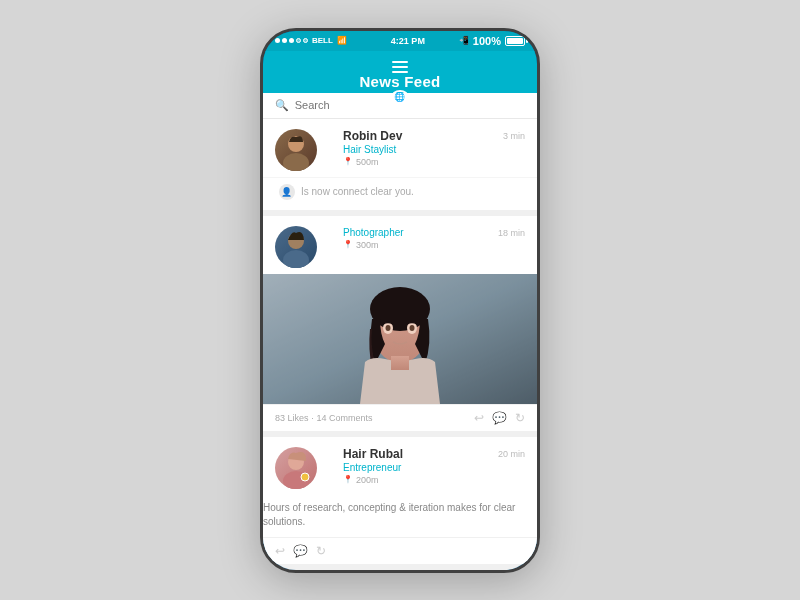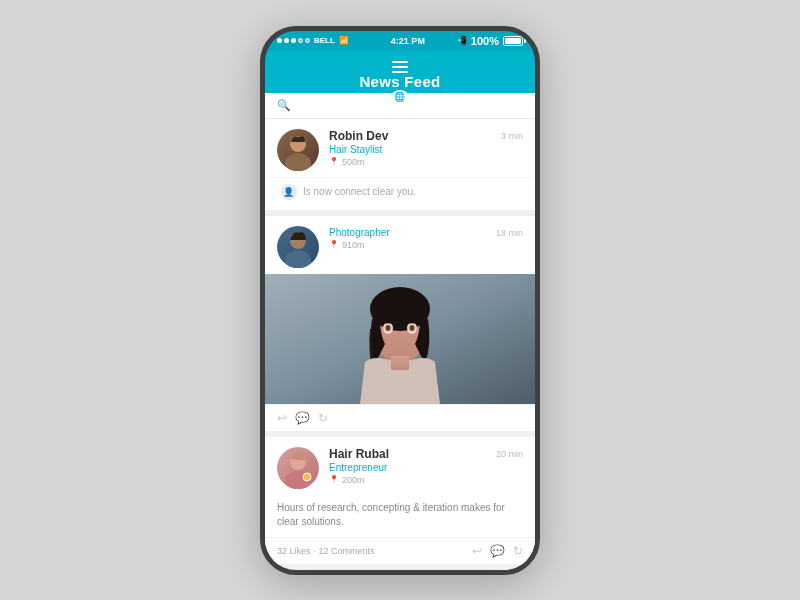--- a/index.html
+++ b/index.html
@@ -12,21 +12,21 @@
       height: 600px;
       font-family: -apple-system, 'Helvetica Neue', Arial, sans-serif;
     }
 
     .phone-wrapper {
       width: 280px;
       background: #0369a1;
       border-radius: 36px;
       overflow: hidden;
       box-shadow: 0 8px 40px rgba(0,0,0,0.25);
-      border: 5px solid #404040;
+      border: 3px solid #404040;
     }
 
     
     .status-bar {
       background: #00a8bf;
       display: flex;
       justify-content: space-between;
       align-items: center;
       padding: 4px 12px;
       height: 20px;
@@ -121,21 +121,21 @@
 
     .feed-card {
       background: white;
       margin-bottom: 6px;
     }
 
     .card-header {
       display: flex;
       align-items: flex-start;
       padding: 10px 12px 6px;
-      gap: 10px;
+      gap: 26px;
     }
 
     .avatar {
       width: 42px; height: 42px; border-radius: 50%;
       overflow: hidden; flex-shrink: 0;
       background: #ccc;
       display: flex; align-items: center; justify-content: center;
     }
 
     
@@ -203,21 +203,21 @@
       flex: 1; font-size: 9px; color: #aaa;
     }
     .action-icons {
       display: flex; gap: 8px;
     }
     .action-icon {
       font-size: 12px; color: #ccc; cursor: pointer;
     }
 
     .card-body-text {
-      padding: 6px 12px 8px;
+      padding: 6px 0 8px;
       font-size: 10px; color: #888; line-height: 1.4;
     }
   </style>
 </head>
 <body>
 
 <div class="phone-wrapper">
 
   <div class="status-bar">
     <div class="status-left">
@@ -246,20 +246,21 @@
       <div class="hamburger-line"></div>
       <div class="hamburger-line"></div>
       <div class="hamburger-line"></div>
     </div>
     <span class="header-title">News Feed</span>
     <div class="globe-icon">🌐</div>
   </div>
 
   <div class="search-bar">
     <span class="search-icon-sm">🔍</span>
+    <input class="search-input" type="text" placeholder="Search" style="">
   </div>
 
   <div class="feed">
 
     <div class="feed-card">
       <div class="card-header">
         <div class="avatar avatar-robin">
           <svg width="42" height="42" viewBox="0 0 42 42">
             <circle cx="21" cy="15" r="8" fill="#c8956c"></circle>
             <ellipse cx="21" cy="34" rx="13" ry="10" fill="#8a6a4a"></ellipse>
@@ -288,21 +289,21 @@
           <svg width="42" height="42" viewBox="0 0 42 42">
             <circle cx="21" cy="15" r="8" fill="#a08060"></circle>
             <ellipse cx="21" cy="34" rx="13" ry="10" fill="#4a6a8a"></ellipse>
             <path d="M13 14 Q17 4 21 7 Q28 3 29 14" fill="#2a2010"></path>
           </svg>
         </div>
         <div class="card-user-info">
           <div class="card-user-role">Photographer</div>
           <div class="card-distance">
             <span class="pin-icon">📍</span>
-            <span>910m</span>
+            <span>300m</span>
           </div>
         </div>
         <div class="card-time">18 min</div>
       </div>
 
       <div class="card-image">
         <svg width="280" height="130" viewBox="0 0 280 130" xmlns="http://www.w3.org/2000/svg">
           <defs>
             <linearGradient id="bgGrad" x1="0%" y1="0%" x2="100%" y2="100%">
               <stop offset="0%" style="stop-color:#b0bec5"></stop>
@@ -333,20 +334,25 @@
           <ellipse cx="152" cy="54" rx="5" ry="6" fill="#f0d0c0"></ellipse>
           <ellipse cx="128" cy="54" rx="2.5" ry="3" fill="#604030"></ellipse>
           <ellipse cx="152" cy="54" rx="2.5" ry="3" fill="#604030"></ellipse>
           <path d="M133 68 Q140 72 147 68" stroke="#c09080" stroke-width="1.5" fill="none"></path>
 
           <path d="M123 50 Q128 47 133 50" stroke="#1a1010" stroke-width="1.5" fill="none"></path>
           <path d="M147 50 Q152 47 157 50" stroke="#1a1010" stroke-width="1.5" fill="none"></path>
         </svg>
       </div>
       <div class="card-actions">
+        <span class="card-stats">
+          <span>83 Likes</span>
+          <span> · </span>
+          <span>14 Comments</span>
+        </span>
         <div class="action-icons">
           <span class="action-icon">↩</span>
           <span class="action-icon">💬</span>
           <span class="action-icon">↻</span>
         </div>
       </div>
     </div>
 
     <div class="feed-card">
       <div class="card-header">
@@ -364,25 +370,20 @@
           <div class="card-user-role">Entrepreneur</div>
           <div class="card-distance">
             <span class="pin-icon">📍</span>
             <span>200m</span>
           </div>
         </div>
         <div class="card-time">20 min</div>
       </div>
       <div class="card-body-text">Hours of research, concepting &amp; iteration makes for clear solutions.</div>
       <div class="card-actions">
-        <span class="card-stats">
-          <span>32 Likes</span>
-          <span> · </span>
-          <span>12 Comments</span>
-        </span>
         <div class="action-icons">
           <span class="action-icon">↩</span>
           <span class="action-icon">💬</span>
           <span class="action-icon">↻</span>
         </div>
       </div>
     </div>
 
   </div>
 </div>

